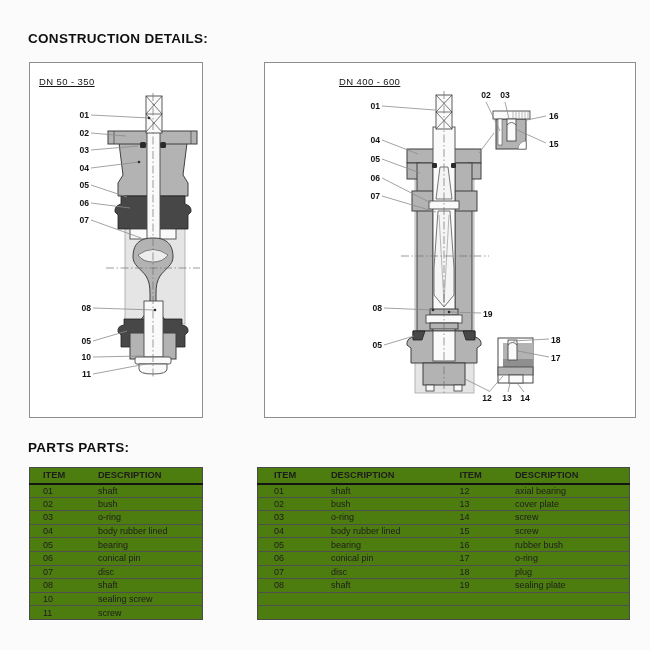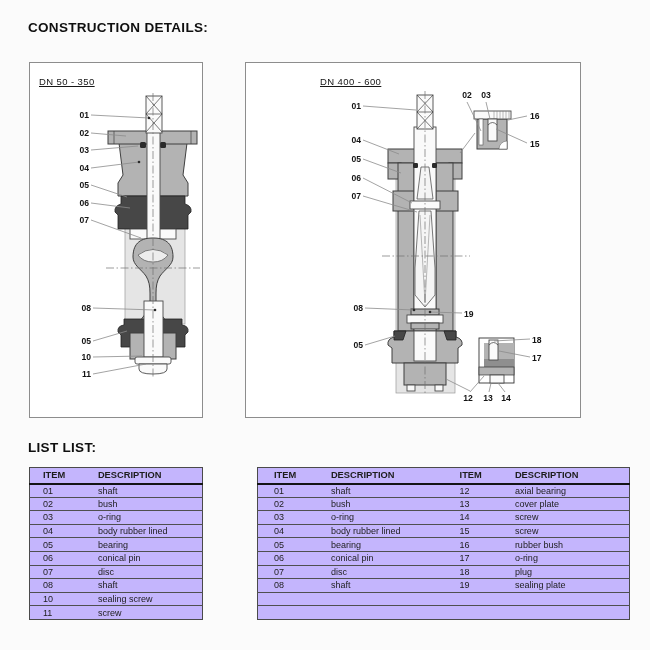--- a/index.html
+++ b/index.html
@@ -3,46 +3,46 @@
 <meta charset="utf-8">
 <style>
   html,body{margin:0;padding:0;}
   body{
     width:650px;height:650px;position:relative;background:#fbfbfb;
     font-family:"Liberation Sans",sans-serif;color:#141414;overflow:hidden;
   }
   .heading{
     position:absolute;font-weight:bold;font-size:13.5px;letter-spacing:.3px;color:#0f0f0f;
   }
-  #title-construction{left:28px;top:20px;}
+  #title-construction{left:28px;top:31px;}
   #title-parts{left:28px;top:440px;}
   .dbox{
     position:absolute;border:1.5px solid #8d8d8d;background:#fff;box-sizing:border-box;
   }
   #box-left{left:29px;top:62px;width:174px;height:356px;}
-  #box-right{left:245px;top:62px;width:336px;height:356px;}
+  #box-right{left:264px;top:62px;width:372px;height:356px;}
   .dn-caption{
     position:absolute;left:9px;top:13px;font-size:9.5px;letter-spacing:.4px;
     color:#161616;text-decoration:underline;white-space:nowrap;text-align:right;
   }
   #box-right .dn-caption{left:74px;}
   svg{position:absolute;left:0;top:0;}
   .part-gray{fill:#b3b3b3;stroke:#3f3f3f;stroke-width:1;}
   .part-dark{fill:#474747;stroke:#222;stroke-width:.8;}
   .part-light{fill:#e5e5e5;stroke:#9a9a9a;stroke-width:.7;}
   .part-white{fill:#fafafa;stroke:#4a4a4a;stroke-width:.9;}
   .part-inner{fill:#f5f5f5;stroke:#555;stroke-width:.8;}
   .hatchline{stroke:#3f3f3f;stroke-width:.7;fill:none;}
   .leader{stroke:#8c8c8c;stroke-width:.8;fill:none;}
   .dot{fill:#2b2b2b;}
   .cl{stroke:#707070;stroke-width:.7;fill:none;stroke-dasharray:8 2.5 1.5 2.5;}
   text.callout{font-family:"Liberation Sans",sans-serif;font-size:8.6px;font-weight:bold;fill:#141414;}
   
   table{
-    position:absolute;border-collapse:collapse;table-layout:fixed;background:#c4b5fd;
+    position:absolute;border-collapse:collapse;table-layout:fixed;background:#4d7c0f;
     font-size:9px;color:#1d1d1d;border:1.5px solid #4a4a4a;
   }
   #table-left{left:29px;top:467px;width:174px;}
   #table-right{left:257px;top:467px;width:373px;}
   th,td{box-sizing:border-box;padding:0;vertical-align:middle;text-align:left;overflow:hidden;white-space:nowrap;}
   th{font-weight:bold;font-size:9.3px;height:16px;border-bottom:2.2px solid #141414;}
   td{height:13.6px;border-top:1px solid #4f4f4f;font-weight:bold;font-weight:normal;}
   #table-left .c0{width:68px;padding-left:13px;}
   #table-left .c1{width:104px;}
   #table-right .c0{width:73px;padding-left:16px;}
@@ -225,21 +225,21 @@
       <text class="callout" x="284" y="84">15</text>
       <text class="callout" x="286" y="280">18</text>
       <text class="callout" x="286" y="298">17</text>
       <text class="callout" x="222" y="338" text-anchor="middle">12</text>
       <text class="callout" x="242" y="338" text-anchor="middle">13</text>
       <text class="callout" x="260" y="338" text-anchor="middle">14</text>
     </g>
   </svg>
 </div>
 
-<div class="heading" id="title-parts">LIST LIST:</div>
+<div class="heading" id="title-parts">PARTS PARTS:</div>
 
 <table id="table-left">
   <thead>
     <tr>
       <th class="c0">ITEM</th>
       <th class="c1">DESCRIPTION</th>
     </tr>
   </thead>
   <tbody>
       <tr>

